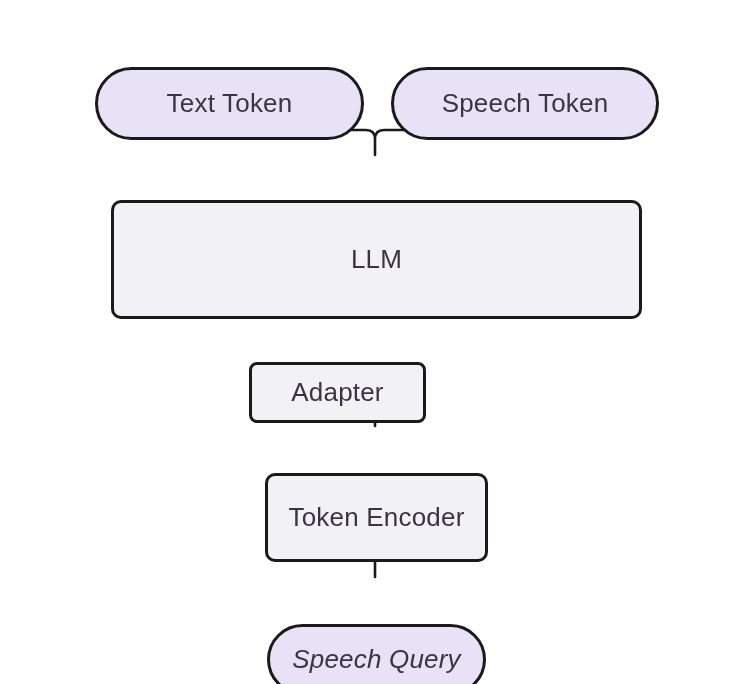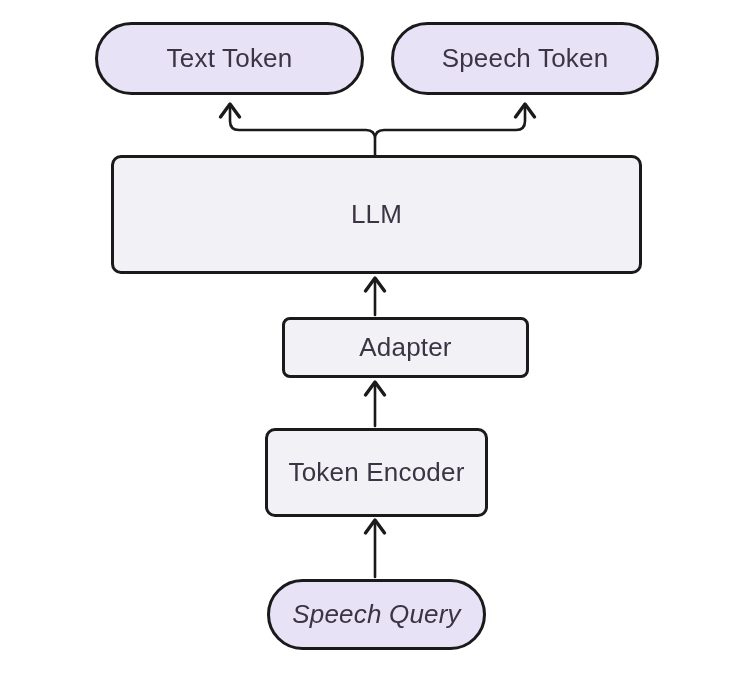--- a/index.html
+++ b/index.html
@@ -40,28 +40,29 @@
     position: absolute;
     box-sizing: border-box;
     border: 3px solid var(--stroke, #1a1a1a);
     display: flex;
     align-items: center;
     justify-content: center;
     color: var(--text, #3a3444);
     font-size: 26px;
     letter-spacing: 0.2px;
     white-space: nowrap;
+    margin-top: 45px;
   }
   .pill { background: var(--pill-fill, #e8e2f6); }
   .rect { background: var(--box-fill, #f2f2f6); }
 
   .n-text-token     { left: 95px;  top: 22px;  width: 269px; height: 73px;  border-radius: 37px; }
   .n-speech-token   { left: 391px; top: 22px;  width: 268px; height: 73px;  border-radius: 37px; }
   .n-llm            { left: 111px; top: 155px; width: 531px; height: 119px; border-radius: 10px; }
-  .n-adapter        { left: 282px; top: 317px; width: 247px; height: 61px;  border-radius: 8px;  }
+  .n-adapter        { left: 249px; top: 317px; width: 177px; height: 61px;  border-radius: 8px;  }
   .n-speech-encoder { left: 265px; top: 428px; width: 223px; height: 89px;  border-radius: 10px; }
   .n-speech-query   { left: 267px; top: 579px; width: 219px; height: 71px;  border-radius: 39px; font-style: italic; }
 </style>
 </head>
 <body>
 
 <div class="canvas">
 
   <svg class="edges-layer" viewBox="0 0 750 684">
 

